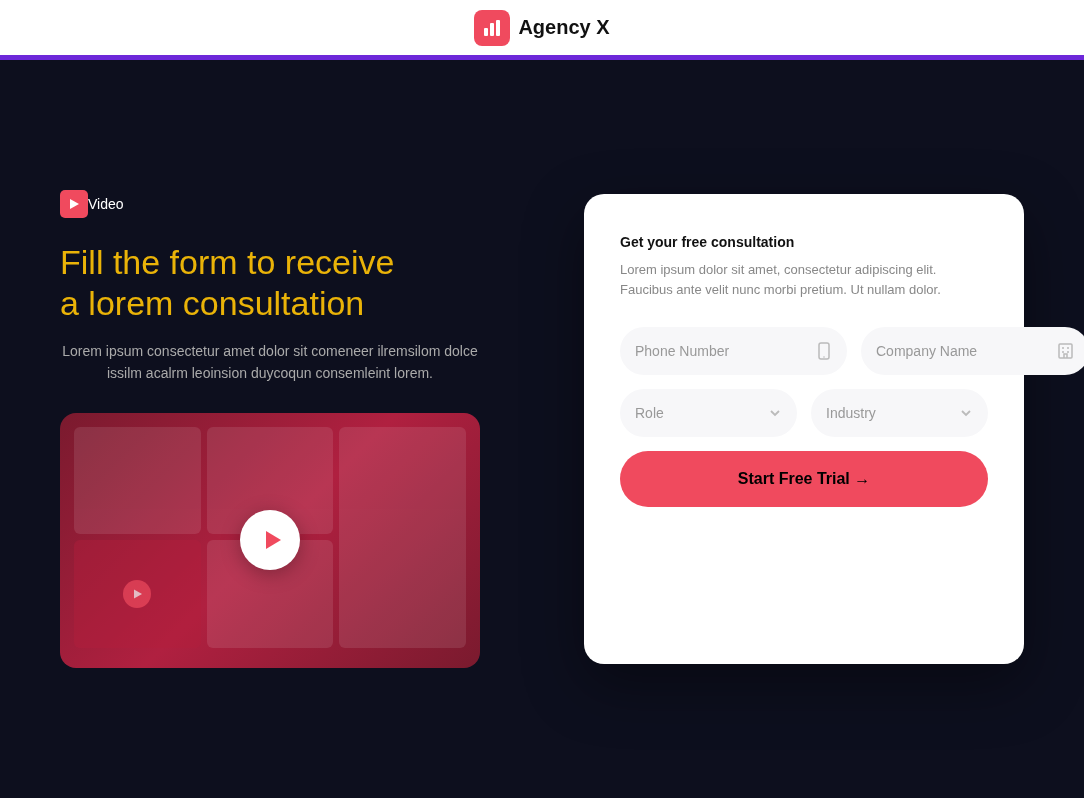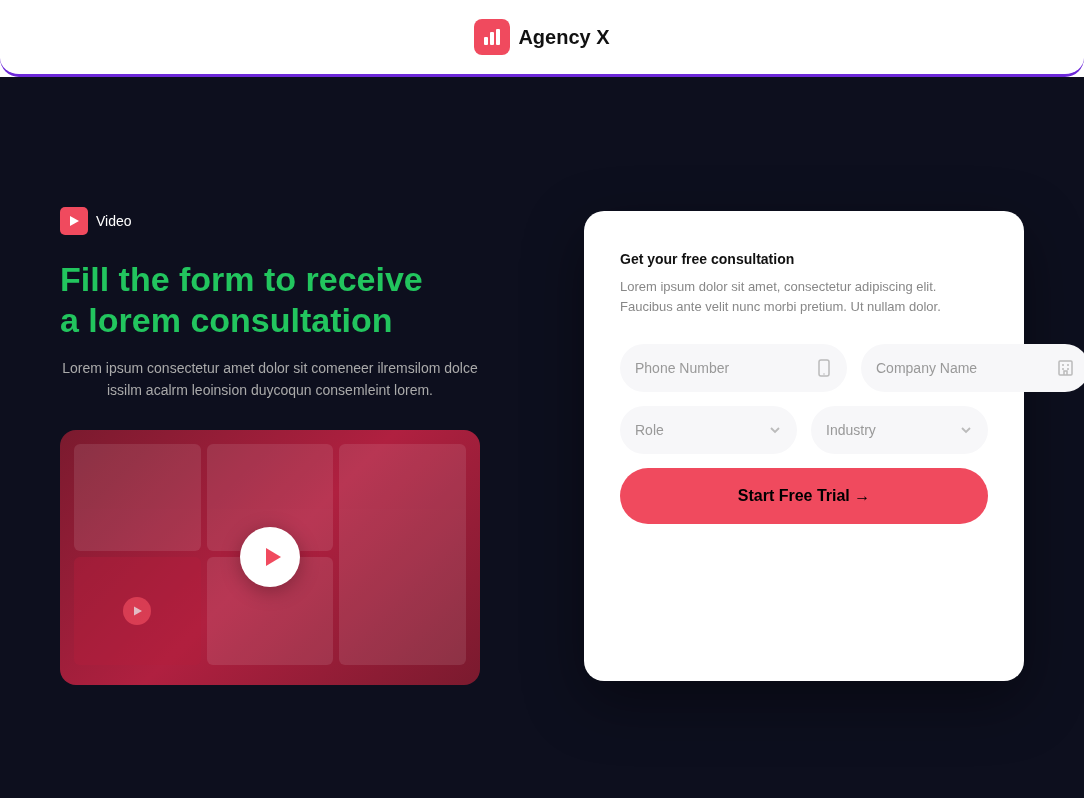--- a/index.html
+++ b/index.html
@@ -7,26 +7,25 @@
       font-family: -apple-system, BlinkMacSystemFont, 'Segoe UI', sans-serif;
       background: #fff;
       width: 1084px;
       height: 798px;
       overflow: hidden;
     }
 
     
     .header {
       background: #fff;
-      height: 77px;
-      display: flex;
-      align-items: center;
-      justify-content: center;
-      border-bottom: 3px solid #6d28d9;
-      border-radius: 19px;
+      height: 60px;
+      display: flex;
+      align-items: center;
+      justify-content: center;
+      border-bottom: 5px solid #6d28d9;
     }
     .logo-wrapper {
       display: flex;
       align-items: center;
       gap: 8px;
     }
     .logo-icon {
       width: 36px;
       height: 36px;
       background: #f04a5e;
@@ -58,43 +57,42 @@
 
     
     .left-panel {
       flex: 1;
       max-width: 480px;
       color: #fff;
     }
     .video-badge {
       display: flex;
       align-items: center;
-      gap: 8px;
       margin-bottom: 24px;
     }
     .video-badge-icon {
       width: 28px;
       height: 28px;
       background: #f04a5e;
       border-radius: 5px;
       display: flex;
       align-items: center;
       justify-content: center;
     }
     .video-badge-text {
       font-size: 14px;
       color: #fff;
       font-weight: 500;
     }
     .left-title {
       font-size: 34px;
-      font-weight: 700;
+      font-weight: 400;
       line-height: 1.2;
       margin-bottom: 16px;
-      color: #22c55e;
+      color: #eab308;
     }
     .left-desc {
       font-size: 14px;
       color: #aaa;
       line-height: 1.6;
       margin-bottom: 28px;
       max-width: 420px;
       text-align: center;
     }
 

